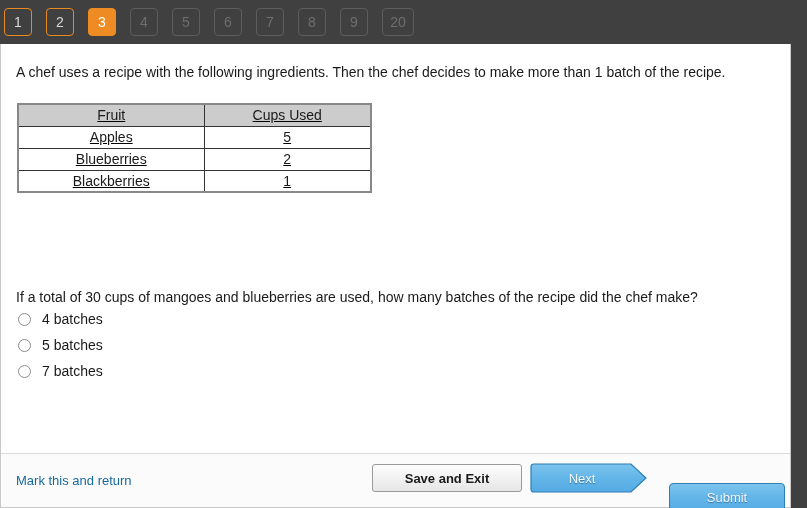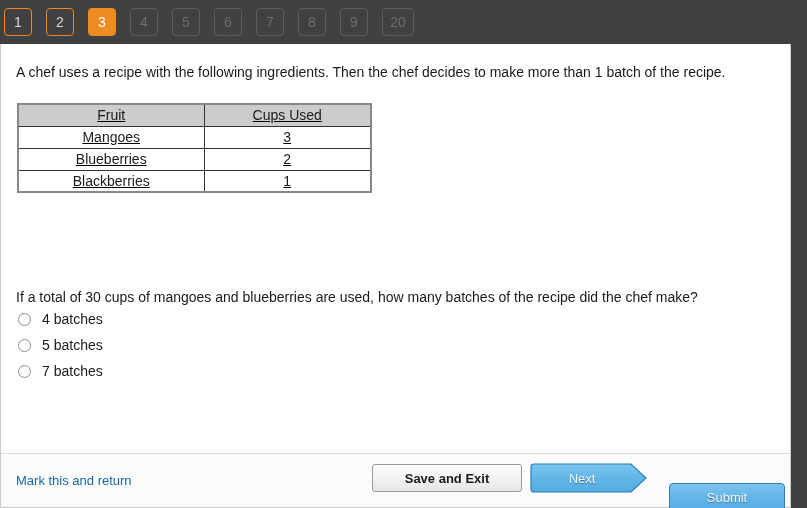--- a/index.html
+++ b/index.html
@@ -302,22 +302,22 @@
       <div class="data-table-wrap">
         <table class="data-table">
           <thead>
             <tr>
               <th class="col-fruit">Fruit</th>
               <th class="col-cups">Cups Used</th>
             </tr>
           </thead>
           <tbody>
             <tr>
-              <td class="col-fruit">Mangoes</td>
-              <td class="col-cups">3</td>
+              <td class="col-fruit">Apples</td>
+              <td class="col-cups">5</td>
             </tr>
             <tr>
               <td class="col-fruit">Blueberries</td>
               <td class="col-cups">2</td>
             </tr>
             <tr>
               <td class="col-fruit">Blackberries</td>
               <td class="col-cups">1</td>
             </tr>
           </tbody>

